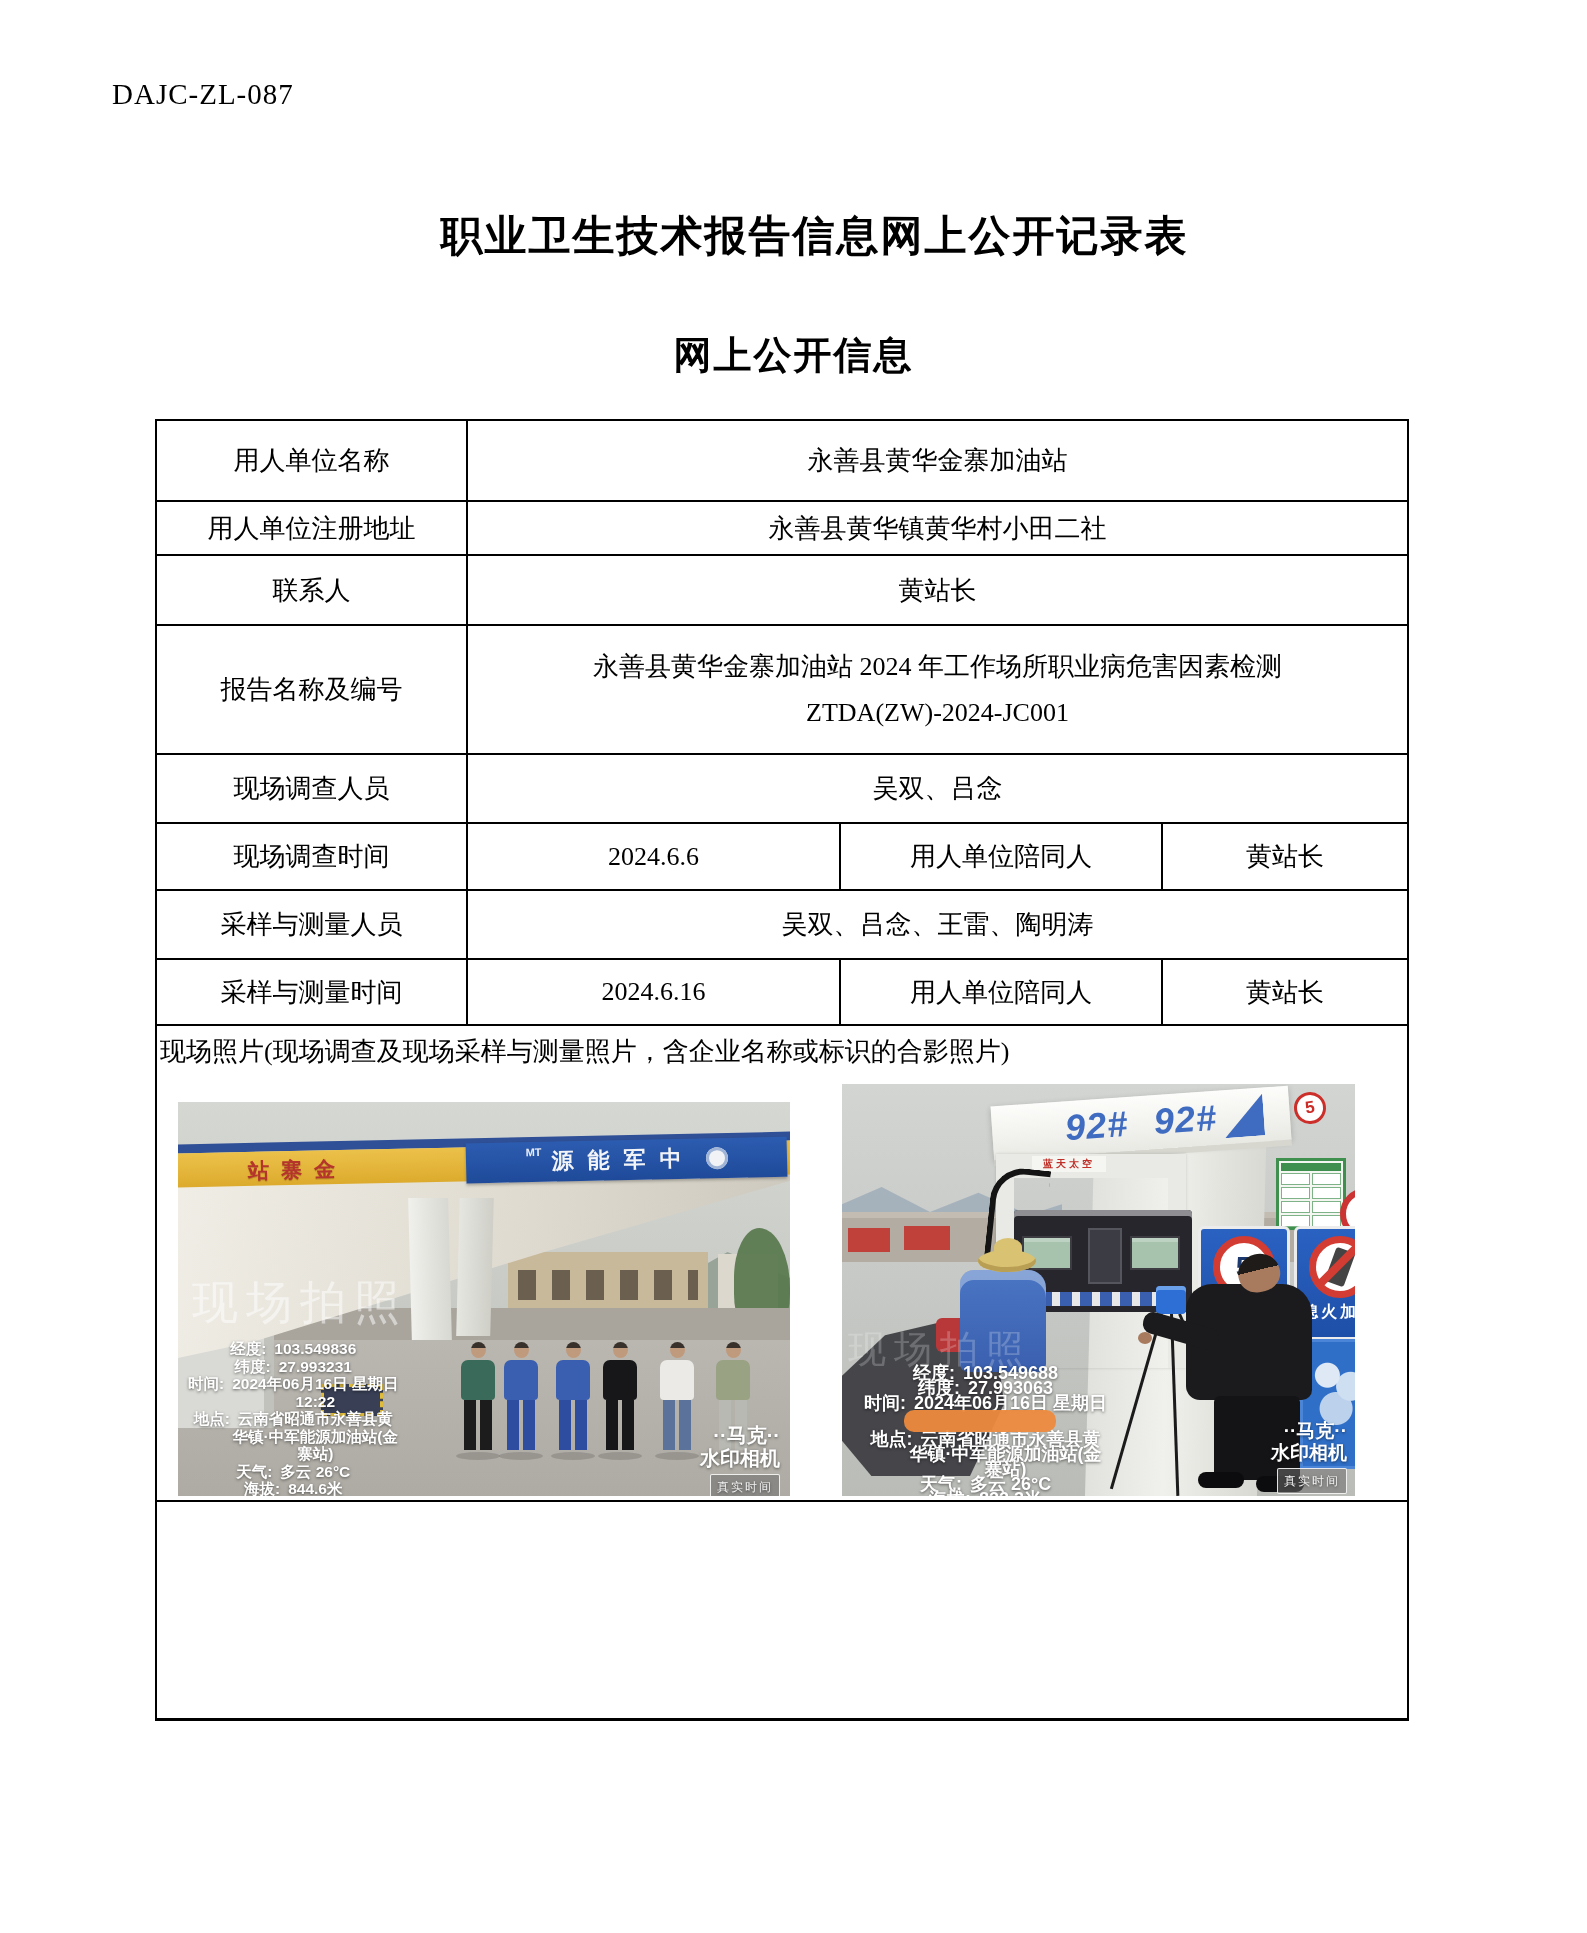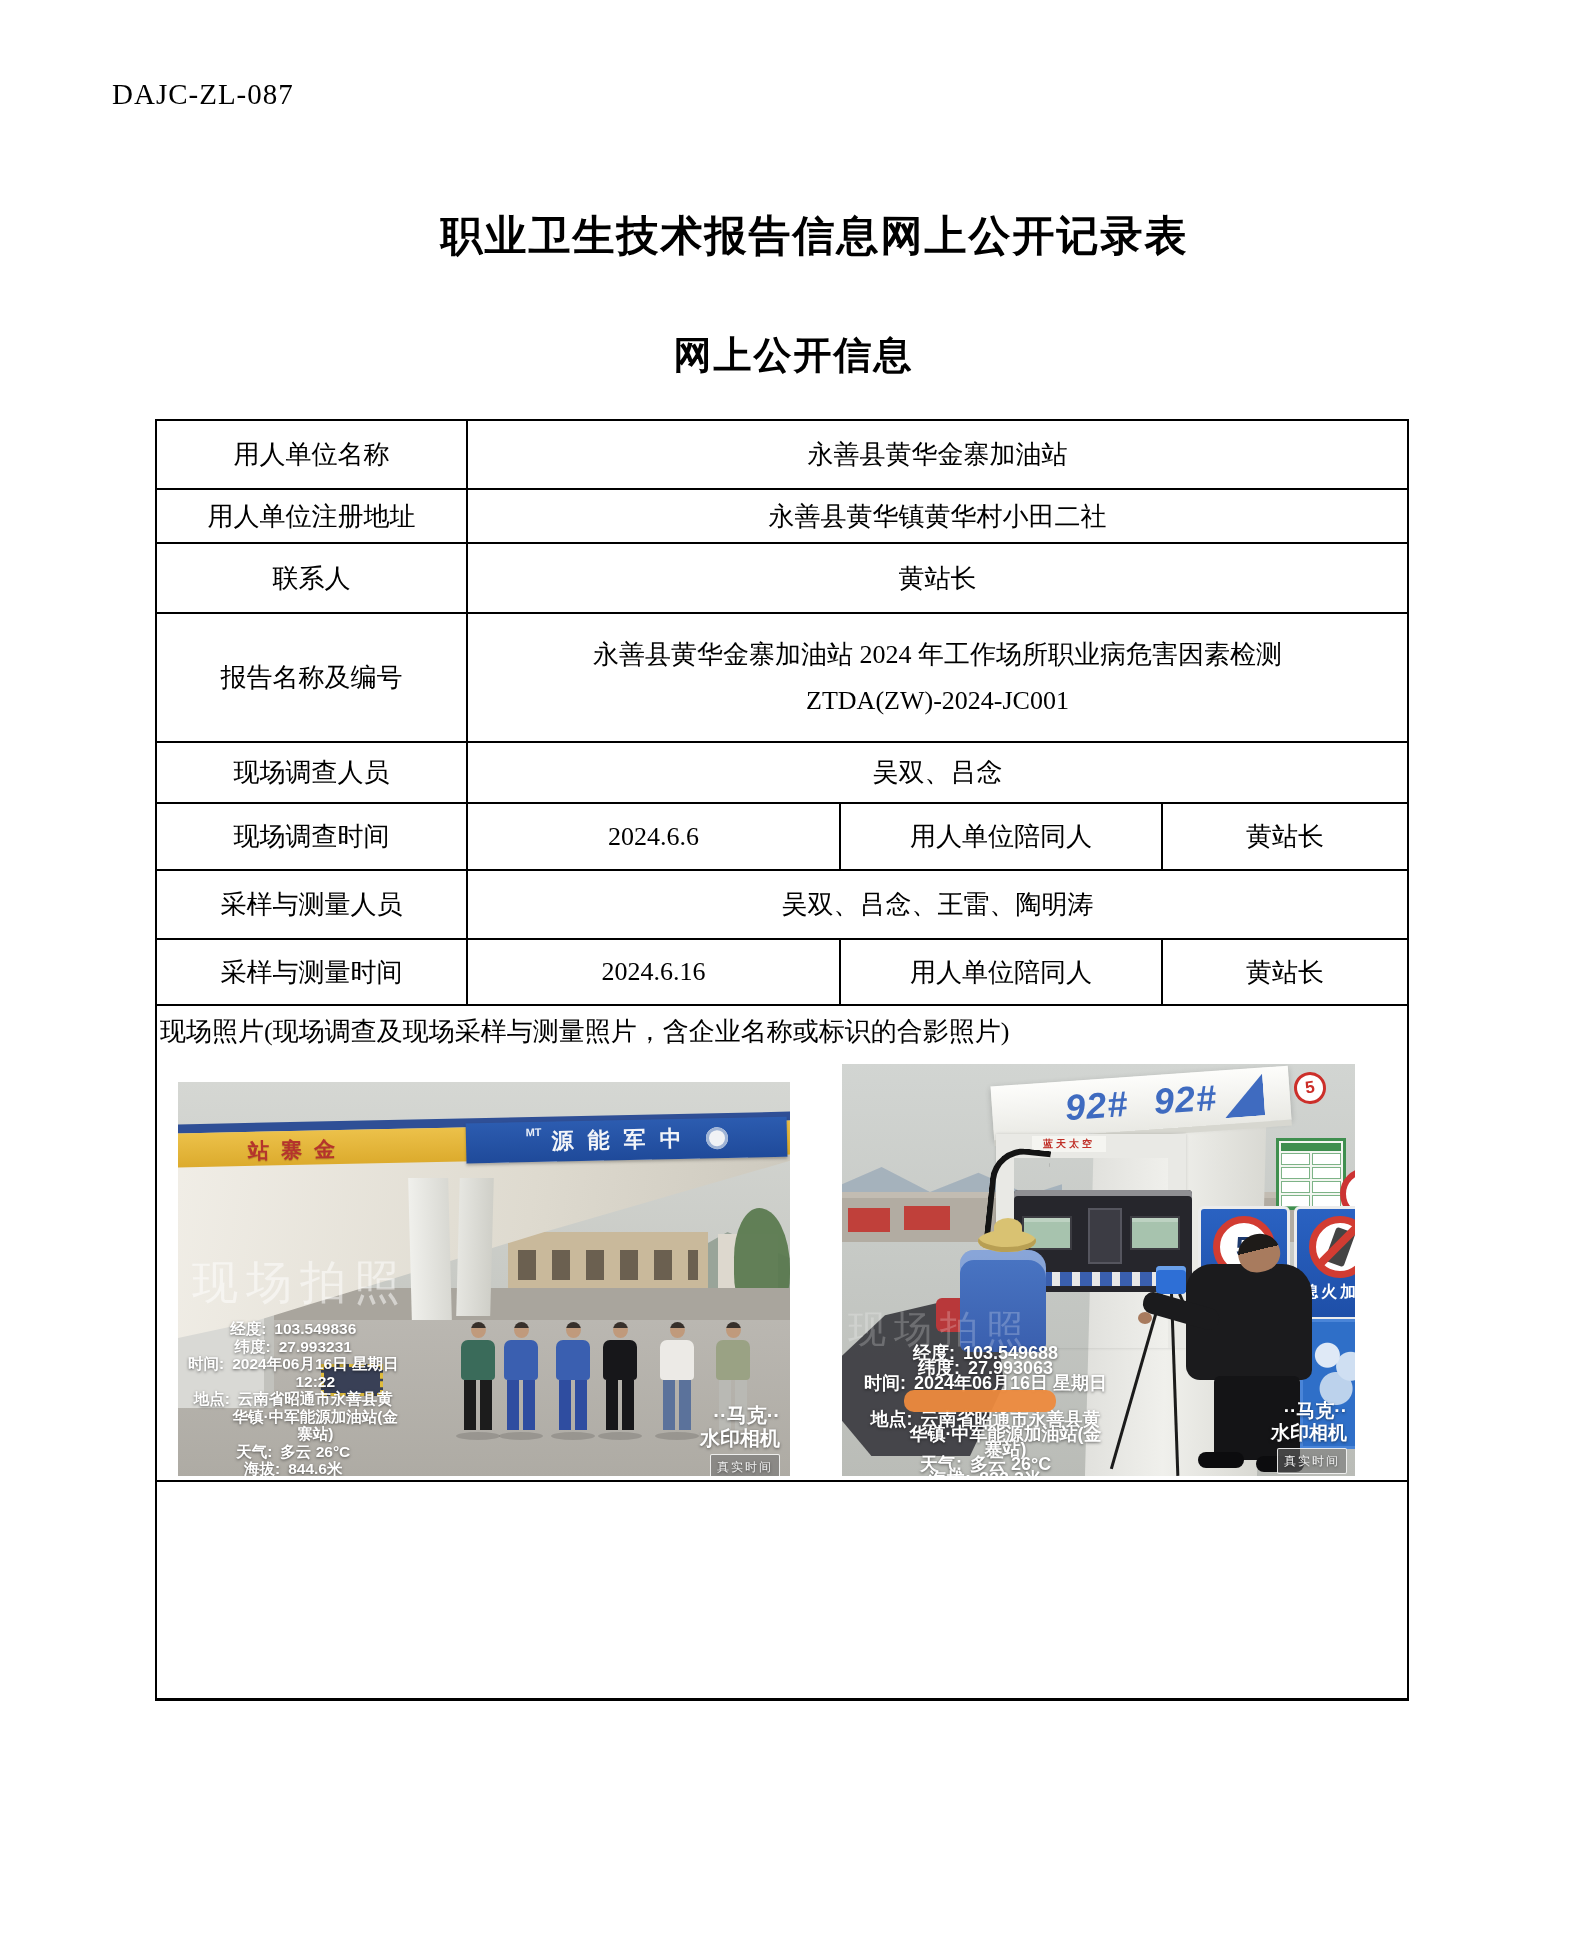--- a/index.html
+++ b/index.html
@@ -13,22 +13,22 @@
          font-size:42px;font-weight:700;letter-spacing:2px;
          font-family:"Liberation Sans","DejaVu Sans",sans-serif;padding-left:21px;}
   .subtitle{position:absolute;left:0;width:100%;top:330px;margin:0;text-align:center;
          font-size:38px;font-weight:700;letter-spacing:2px;
          font-family:"Liberation Sans","DejaVu Sans",sans-serif;}
 
   table.main{position:absolute;left:155px;top:419px;width:1252px;border-collapse:collapse;
              table-layout:fixed;border:2px solid #000;border-bottom:3px solid #000;}
   table.main td{border:2px solid #000;text-align:center;vertical-align:middle;
                 font-size:26px;padding:0 6px;overflow:hidden;}
-  tr.r1{height:69px} tr.r2{height:54px} tr.r3{height:70px} tr.r4{height:129px}
-  tr.r5{height:68px} tr.r6{height:61px} tr.r7{height:67px} tr.r8{height:69px}
+  tr.r1{height:81px} tr.r2{height:54px} tr.r3{height:70px} tr.r4{height:129px}
+  tr.r5{height:68px} tr.r6{height:69px} tr.r7{height:67px} tr.r8{height:69px}
   tr.r9{height:66px} tr.r10{height:476px} tr.r11{height:218px}
   .rep-l1{margin-bottom:16px;line-height:1.15;}
   .rep-l2{line-height:1.15;}
 
   td.photo-cell{position:relative;text-align:left;vertical-align:top;padding:0;}
   .caption{position:absolute;left:3px;top:8px;font-size:26px;white-space:nowrap;}
 
   .photo{position:absolute;overflow:hidden;
          font-family:"Liberation Sans","DejaVu Sans",sans-serif;}
   .photo-left{left:21px;top:76px;width:612px;height:394px;

